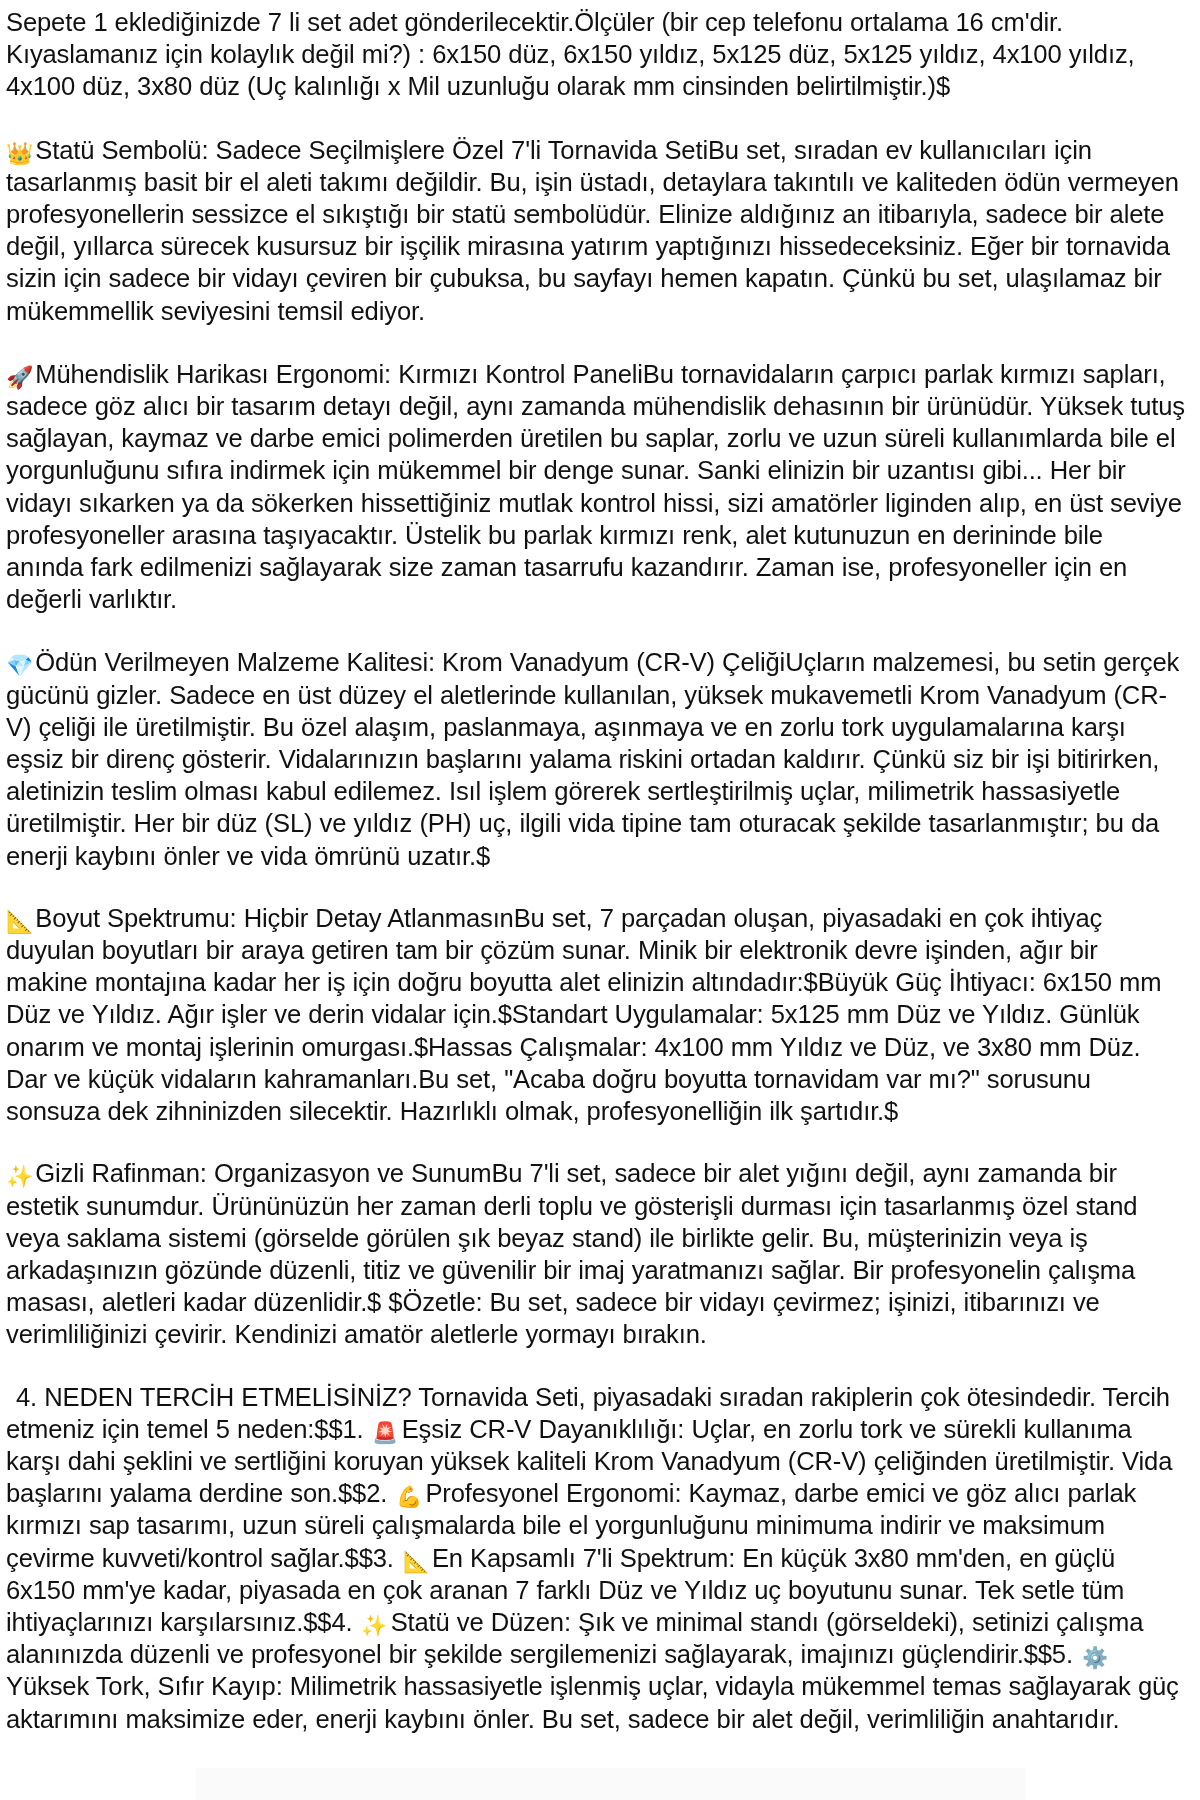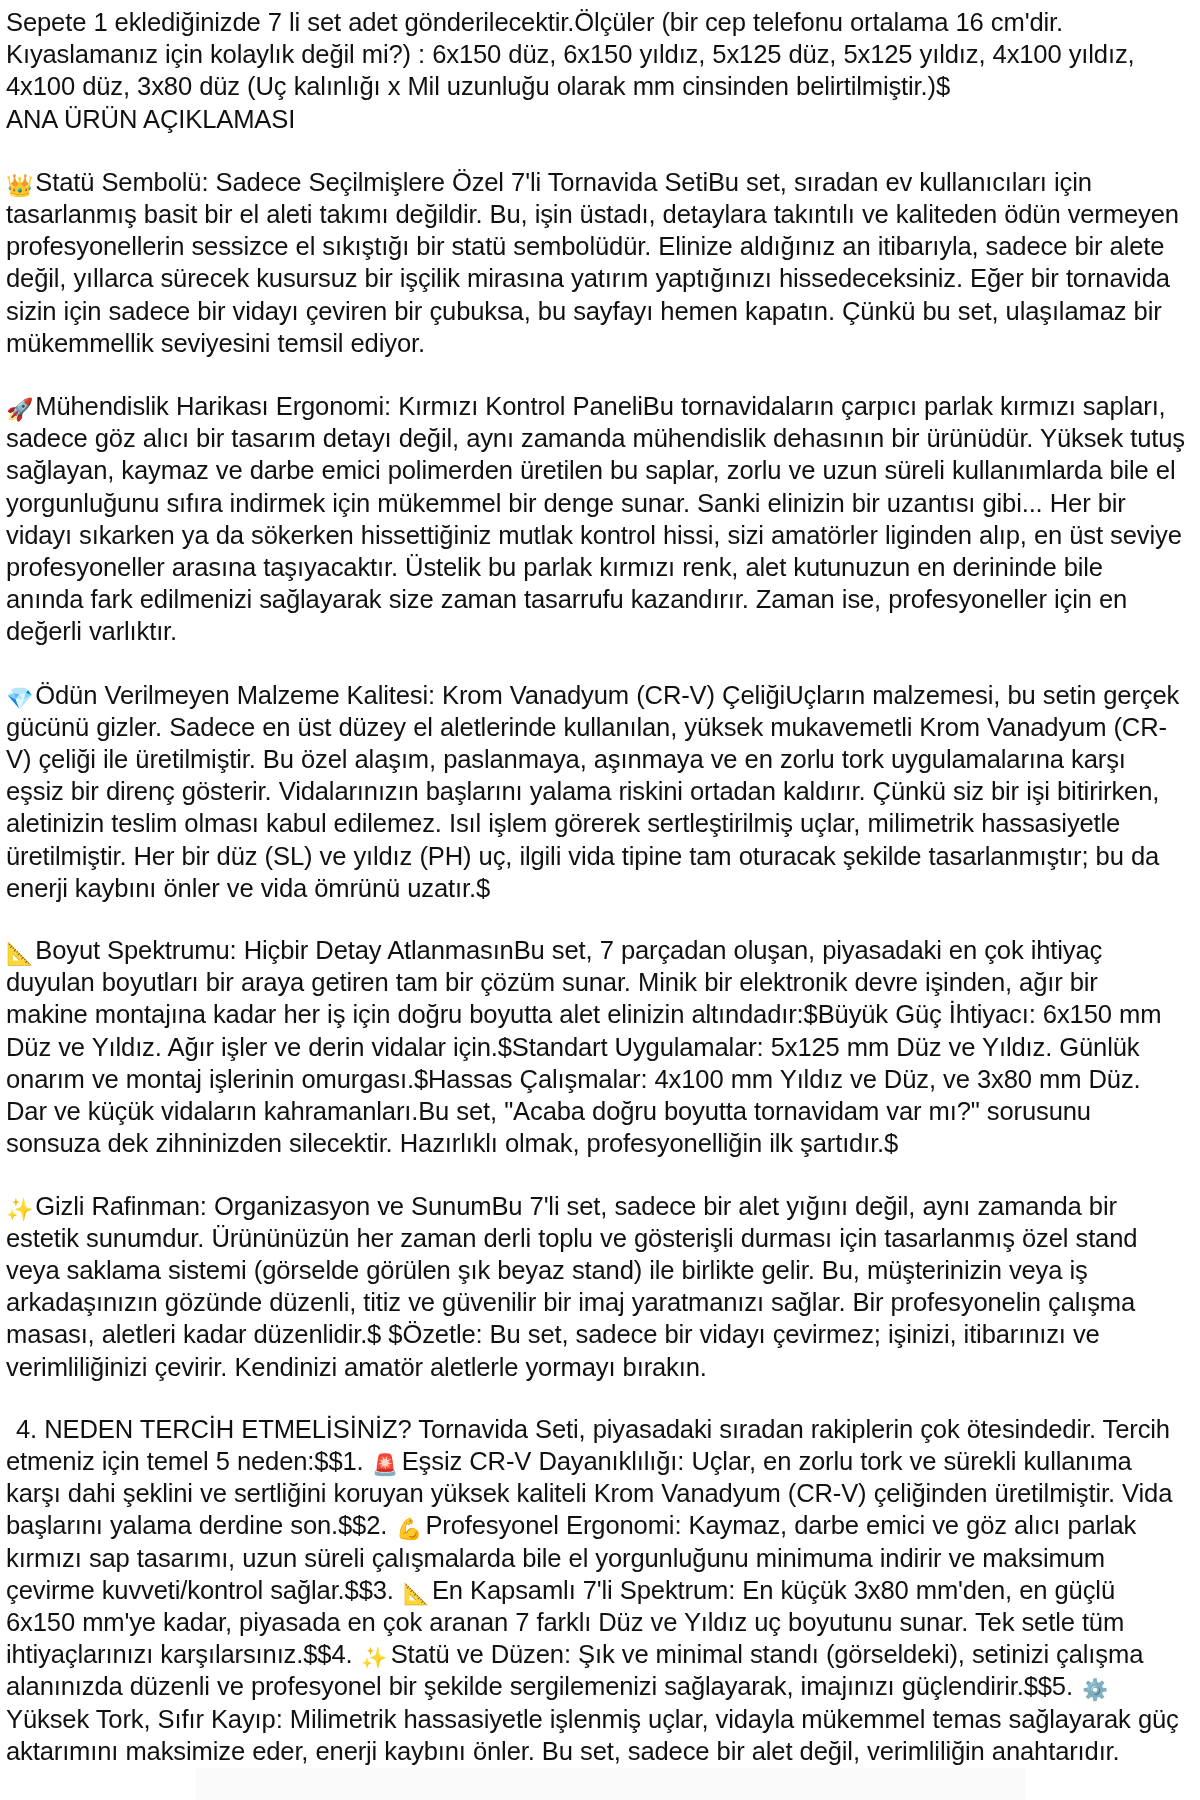--- a/index.html
+++ b/index.html
@@ -82,21 +82,20 @@
 </style>
 </head>
 <body>
 
 <div class="page wrap">
 
   <div class="doc-text">
 
     <p class="block">Sepete 1 eklediğinizde 7 li set adet gönderilecektir.Ölçüler (bir cep telefonu ortalama 16 cm'dir. Kıyaslamanız için kolaylık değil mi?) : 6x150 düz, 6x150 yıldız, 5x125 düz, 5x125 yıldız, 4x100 yıldız, 4x100 düz, 3x80 düz (Uç kalınlığı x Mil uzunluğu olarak mm cinsinden belirtilmiştir.)$</p>
 
-    <p class="heading-line">ANA ÜRÜN AÇIKLAMASI</p>
 
     <div class="gap"></div>
 
     <p class="block">
       <span class="emoji">👑</span><span>Statü Sembolü: Sadece Seçilmişlere Özel 7'li Tornavida SetiBu set, sıradan ev kullanıcıları için tasarlanmış basit bir el aleti takımı değildir. Bu, işin üstadı, detaylara takıntılı ve kaliteden ödün vermeyen profesyonellerin sessizce el sıkıştığı bir statü sembolüdür. Elinize aldığınız an itibarıyla, sadece bir alete değil, yıllarca sürecek kusursuz bir işçilik mirasına yatırım yaptığınızı hissedeceksiniz. Eğer bir tornavida sizin için sadece bir vidayı çeviren bir çubuksa, bu sayfayı hemen kapatın. Çünkü bu set, ulaşılamaz bir mükemmellik seviyesini temsil ediyor.</span>
     </p>
 
     <div class="gap"></div>
 
     <p class="block">

